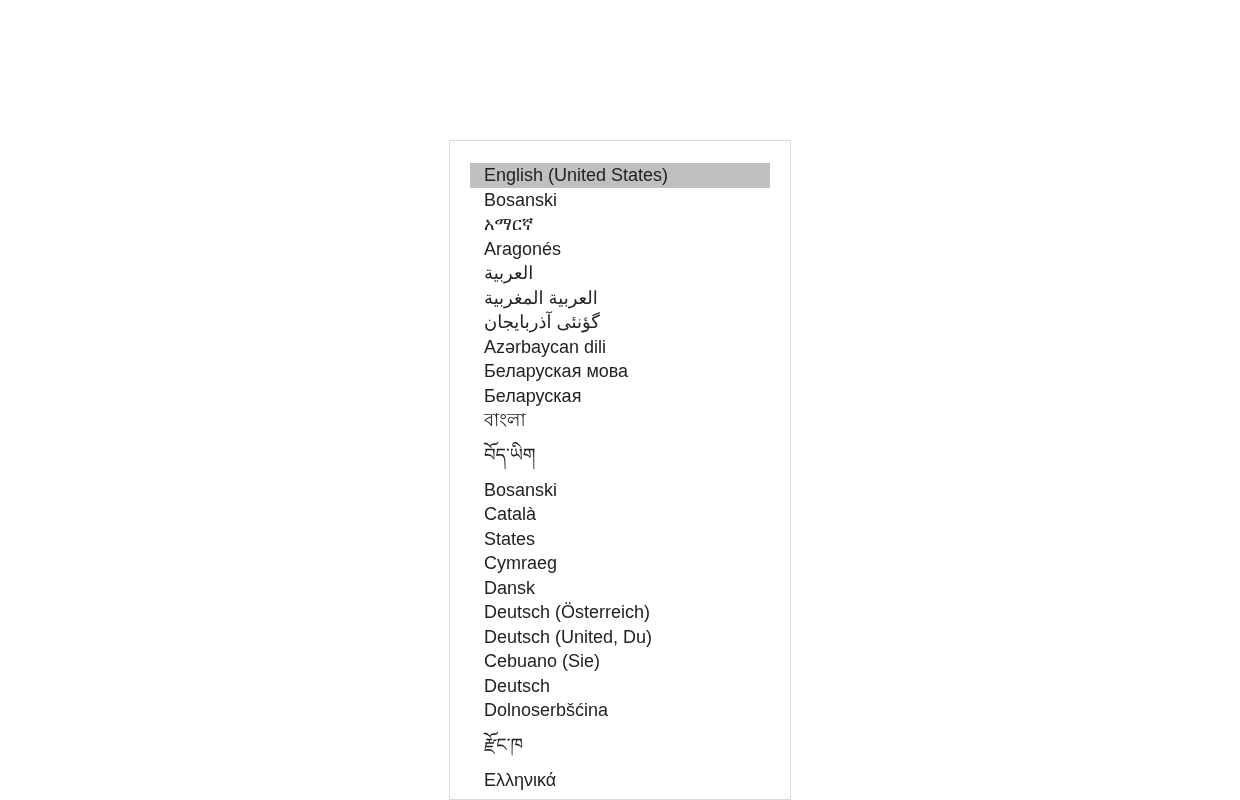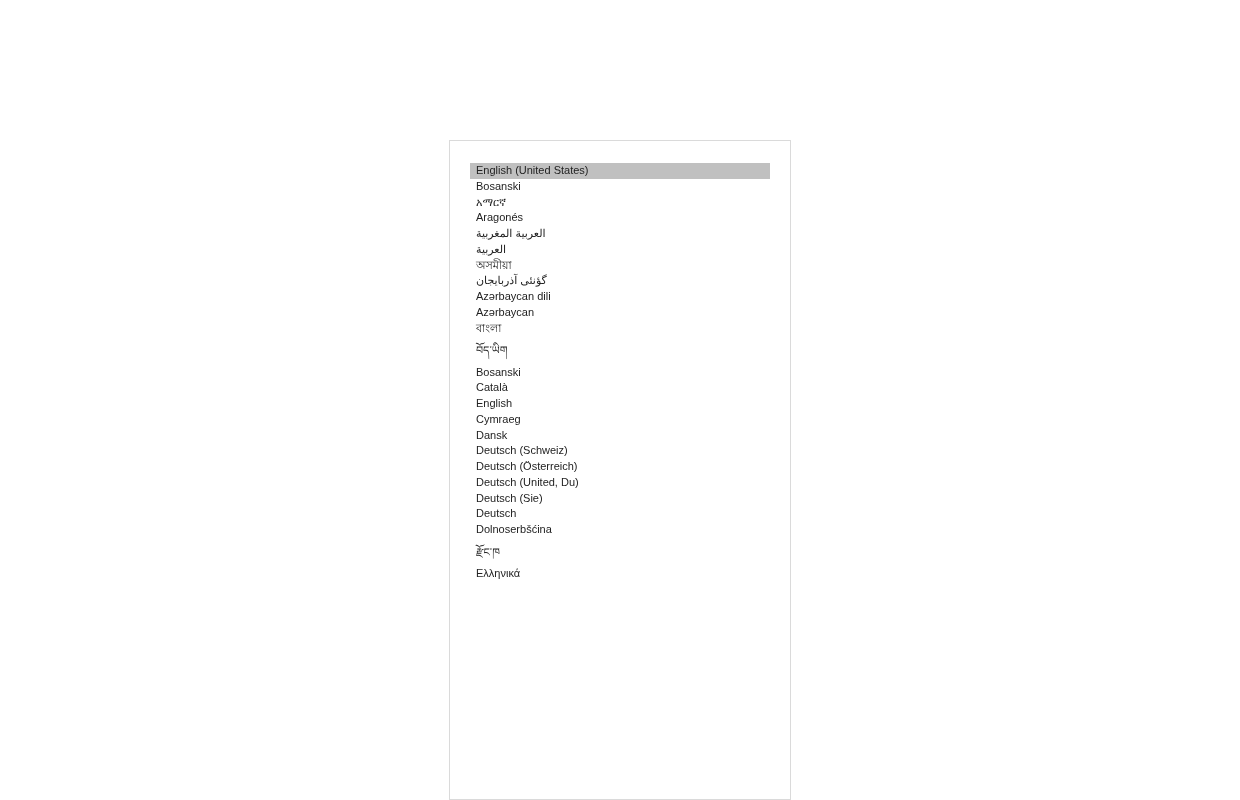--- a/index.html
+++ b/index.html
@@ -24,59 +24,58 @@
       border: 1px solid #dadada;
       padding: 22px 20px 0 20px;
       overflow: hidden;
     }
     .listbox {
       width: 100%;
       height: 100%;
       overflow: hidden;
     }
     .option {
-      font-size: 11px;
+      font-size: 18px;
       line-height: 1.25;
       color: #222222;
-      padding: 1px 6px;
+      padding: 1px 14px;
       white-space: nowrap;
       cursor: pointer;
     }
     .option.selected {
       background: #c0c0c0;
     }
     .taller {
       line-height: 2.4;
     }
   </style>
 </head>
 <body>
 
 <div class="panel">
   <div class="listbox">
     <div class="option selected">English (United States)</div>
     <div class="option">Bosanski</div>
     <div class="option">አማርኛ</div>
     <div class="option">Aragonés</div>
+    <div class="option">العربية</div>
     <div class="option">العربية المغربية</div>
-    <div class="option">العربية</div>
-    <div class="option">অসমীয়া</div>
     <div class="option">گؤنئی آذربایجان</div>
     <div class="option">Azərbaycan dili</div>
-    <div class="option">Azərbaycan</div>
+    <div class="option">Беларуская мова</div>
+    <div class="option">Беларуская</div>
     <div class="option">বাংলা</div>
     <div class="option taller">བོད་ཡིག</div>
     <div class="option">Bosanski</div>
     <div class="option">Català</div>
-    <div class="option">English</div>
+    <div class="option">States</div>
     <div class="option">Cymraeg</div>
     <div class="option">Dansk</div>
-    <div class="option">Deutsch (Schweiz)</div>
     <div class="option">Deutsch (Österreich)</div>
     <div class="option">Deutsch (United, Du)</div>
-    <div class="option">Deutsch (Sie)</div>
+    <div class="option">Cebuano (Sie)</div>
     <div class="option">Deutsch</div>
     <div class="option">Dolnoserbšćina</div>
     <div class="option taller">རྫོང་ཁ</div>
     <div class="option">Ελληνικά</div>
 
   </div>
 </div>
 
 </body></html>

